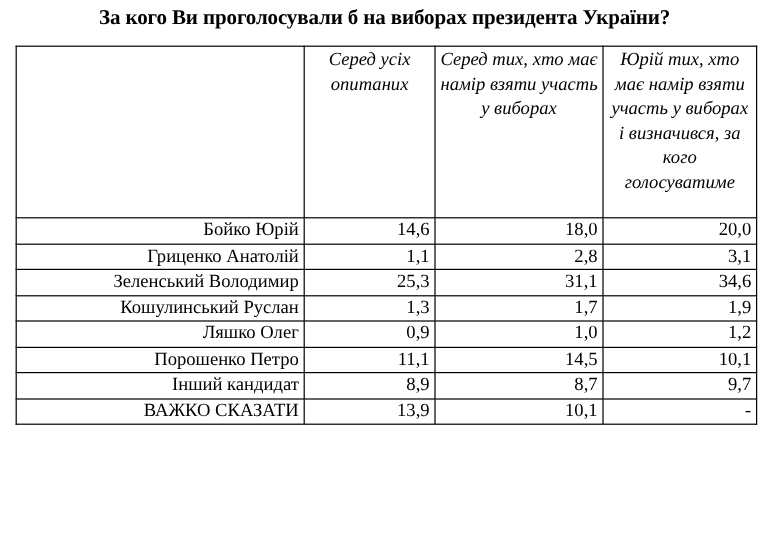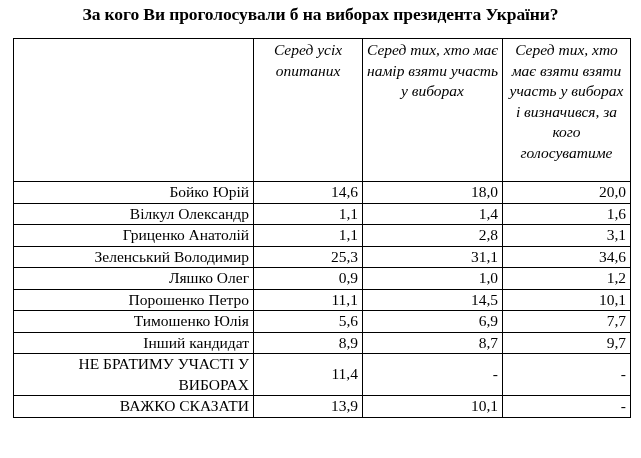--- a/index.html
+++ b/index.html
@@ -28,77 +28,65 @@
       <col class="c0">
       <col class="c1">
       <col class="c2">
       <col class="c3">
     </colgroup>
   <thead>
     <tr>
       <th style="height:139px;"></th>
       <th>Серед усіх опитаних</th>
       <th>Серед тих, хто має намір взяти участь у виборах</th>
-      <th>Серед тих, хто має взяти взяти участь у виборах і визначився, за кого голосуватиме</th>
+      <th>Юрій тих, хто має намір взяти участь у виборах і визначився, за кого голосуватиме</th>
     </tr>
   </thead>
   <tbody id="tbody">
       <tr class="row">
         <td class="name">Бойко Юрій</td>
         <td class="num">14,6</td>
         <td class="num">18,0</td>
         <td class="num">20,0</td>
-      </tr>
-      <tr class="row">
-        <td class="name">Вілкул Олександр</td>
-        <td class="num">1,1</td>
-        <td class="num">1,4</td>
-        <td class="num">1,6</td>
       </tr>
       <tr class="row">
         <td class="name">Гриценко Анатолій</td>
         <td class="num">1,1</td>
         <td class="num">2,8</td>
         <td class="num">3,1</td>
       </tr>
       <tr class="row">
         <td class="name">Зеленський Володимир</td>
         <td class="num">25,3</td>
         <td class="num">31,1</td>
         <td class="num">34,6</td>
       </tr>
       <tr class="row">
+        <td class="name">Кошулинський Руслан</td>
+        <td class="num">1,3</td>
+        <td class="num">1,7</td>
+        <td class="num">1,9</td>
+      </tr>
+      <tr class="row">
         <td class="name">Ляшко Олег</td>
         <td class="num">0,9</td>
         <td class="num">1,0</td>
         <td class="num">1,2</td>
       </tr>
       <tr class="row">
         <td class="name">Порошенко Петро</td>
         <td class="num">11,1</td>
         <td class="num">14,5</td>
         <td class="num">10,1</td>
       </tr>
       <tr class="row">
-        <td class="name">Тимошенко Юлія</td>
-        <td class="num">5,6</td>
-        <td class="num">6,9</td>
-        <td class="num">7,7</td>
-      </tr>
-      <tr class="row">
         <td class="name">Інший кандидат</td>
         <td class="num">8,9</td>
         <td class="num">8,7</td>
         <td class="num">9,7</td>
-      </tr>
-      <tr class="tall">
-        <td class="name">НЕ БРАТИМУ УЧАСТІ У ВИБОРАХ</td>
-        <td class="num">11,4</td>
-        <td class="num">-</td>
-        <td class="num">-</td>
       </tr>
       <tr class="row">
         <td class="name">ВАЖКО СКАЗАТИ</td>
         <td class="num">13,9</td>
         <td class="num">10,1</td>
         <td class="num">-</td>
       </tr>
     </tbody>
 </table>
 

